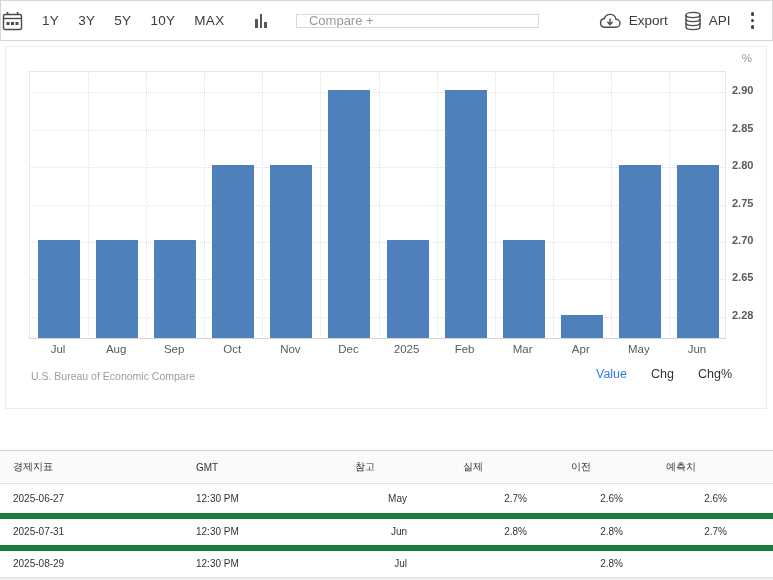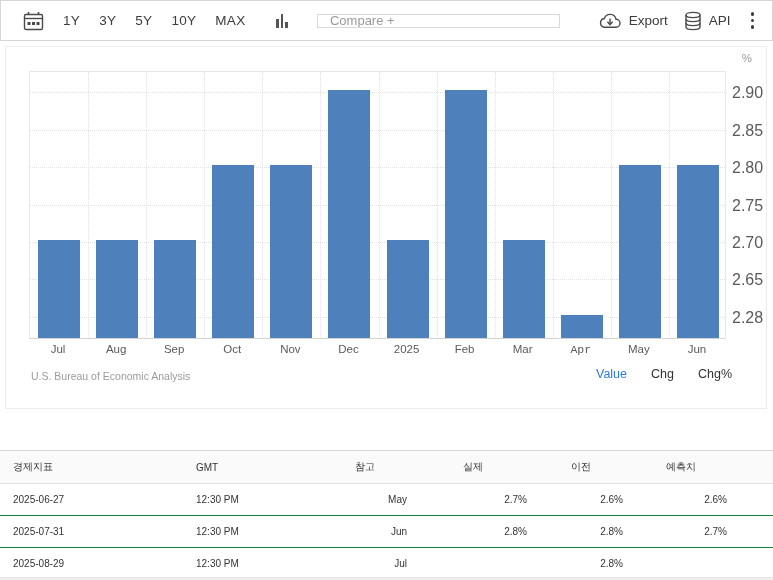--- a/index.html
+++ b/index.html
@@ -2,21 +2,21 @@
 <html><head>
 <meta charset="utf-8">
 <style>
   * { margin:0; padding:0; box-sizing:border-box; }
   html,body { width:773px; height:580px; background:#fff; font-family:"Liberation Sans", sans-serif; position:relative; overflow:hidden; }
 
   
   .toolbar {
     position:absolute; left:0; top:0; width:773px; height:41px;
     border:1px solid #d6d6d6; background:#fff;
-    display:flex; align-items:center; padding:0 14px 0 22px;
+    display:flex; align-items:center; padding:0 14px 0 1px;
   }
   .tb-ranges { display:flex; align-items:center; gap:19px; margin-left:19px; }
   .tb-range { font-size:13.5px; color:#3c3c3c; cursor:pointer; background:none; border:none; font-family:inherit; letter-spacing:.3px; }
   .tb-chart-type { margin-left:31px; display:flex; align-items:flex-end; gap:2px; height:14px; cursor:pointer; }
   .tb-chart-type i { display:block; width:2.5px; background:#555; }
   .tb-compare {
     margin-left:29px; width:243px; height:14px; border:1px solid #d9d9d9;
     font-size:13px; color:#555; padding:0 12px; font-family:inherit; background:#fff;
   }
   .tb-compare::placeholder { color:#9a9a9a; }
@@ -33,33 +33,33 @@
   }
   .unit-label { position:absolute; right:14px; top:5px; font-size:11.5px; color:#999; }
   .plot {
     position:absolute; left:23px; top:24px; width:697px; height:268px;
     border:1px solid #e7e7e7; border-bottom:1px solid #d4d4d4;
   }
   .gridline-h { position:absolute; left:0; width:100%; height:0; border-top:1px dotted #e2e2e2; }
   .gridline-v { position:absolute; top:0; height:100%; width:0; border-left:1px dotted #e2e2e2; }
   .chart-bar { position:absolute; bottom:0; background:#4e80bc; }
   .y-ticks { position:absolute; left:726px; top:0; width:42px; height:100%; }
-  .y-tick-label { position:absolute; left:0; font-size:16px; color:#5a5a5a; }
+  .y-tick-label { position:absolute; left:0; font-size:11px; color:#5a5a5a;font-weight:bold; }
   .x-labels { position:absolute; left:23px; top:296px; width:697px; height:16px; }
   .x-axis-label { position:absolute; text-align:center; font-size:11.5px; color:#5a5a5a; }
   .source-label { position:absolute; left:25px; top:323px; font-size:10.5px; color:#9b9b9b; }
   .chart-links { position:absolute; right:34px; top:320px; display:flex; gap:24px; }
   .chart-link { font-size:12.5px; color:#333; cursor:pointer; background:none; border:none; font-family:inherit; }
   .chart-link.active { color:#2c7be5; }
 
   
   .calendar-table { position:absolute; left:0; top:450px; width:773px; border-collapse:collapse; table-layout:fixed; }
   .calendar-table th, .calendar-table td { font-weight:normal; font-size:10px; color:#333; white-space:nowrap; overflow:hidden; }
   .calendar-table thead tr { height:33px; background:#fafafa; border-top:1px solid #d2d2d2; border-bottom:1px solid #e0e0e0; }
-  .calendar-table tbody tr { height:32px; background:#fff; border-bottom:1px solid #15803d; }
+  .calendar-table tbody tr { height:32px; background:#fff; border-bottom:6px solid #15803d; }
   .calendar-table .c0 { text-align:left; padding-left:13px; }
   .calendar-table .c1 { text-align:left; }
   .calendar-table td.cnum { text-align:right; padding-right:6px; }
   .calendar-table th.cnum { text-align:center; }
   .next-row-strip { position:absolute; left:0; top:577px; width:773px; height:3px; background:#f0f0f0; border-top:1px solid #e2e2e2; }
 
   .icon-svg { display:block; }
 </style>
 </head>
 <body>
@@ -165,25 +165,25 @@
   <div class="x-labels">
       <div class="x-axis-label" style="left: 0px; width: 58.0833px;">Jul</div>
       <div class="x-axis-label" style="left: 58.0833px; width: 58.0833px;">Aug</div>
       <div class="x-axis-label" style="left: 116.167px; width: 58.0833px;">Sep</div>
       <div class="x-axis-label" style="left: 174.25px; width: 58.0833px;">Oct</div>
       <div class="x-axis-label" style="left: 232.333px; width: 58.0833px;">Nov</div>
       <div class="x-axis-label" style="left: 290.417px; width: 58.0833px;">Dec</div>
       <div class="x-axis-label" style="left: 348.5px; width: 58.0833px;">2025</div>
       <div class="x-axis-label" style="left: 406.583px; width: 58.0833px;">Feb</div>
       <div class="x-axis-label" style="left: 464.667px; width: 58.0833px;">Mar</div>
-      <div class="x-axis-label" style="left: 522.75px; width: 58.0833px; font-family: Liberation Mono, monospace;">Apr</div>
+      <div class="x-axis-label" style="left: 522.75px; width: 58.0833px;">Apr</div>
       <div class="x-axis-label" style="left: 580.833px; width: 58.0833px;">May</div>
       <div class="x-axis-label" style="left: 638.917px; width: 58.0833px;">Jun</div>
     </div>
-  <div class="source-label">U.S. Bureau of Economic Analysis</div>
+  <div class="source-label">U.S. Bureau of Economic Compare</div>
   <div class="chart-links">
       <button class="chart-link active">Value</button>
       <button class="chart-link">Chg</button>
       <button class="chart-link">Chg%</button>
     </div>
 </div>
 
 <table class="calendar-table">
   <colgroup>
     <col style="width:196px">

